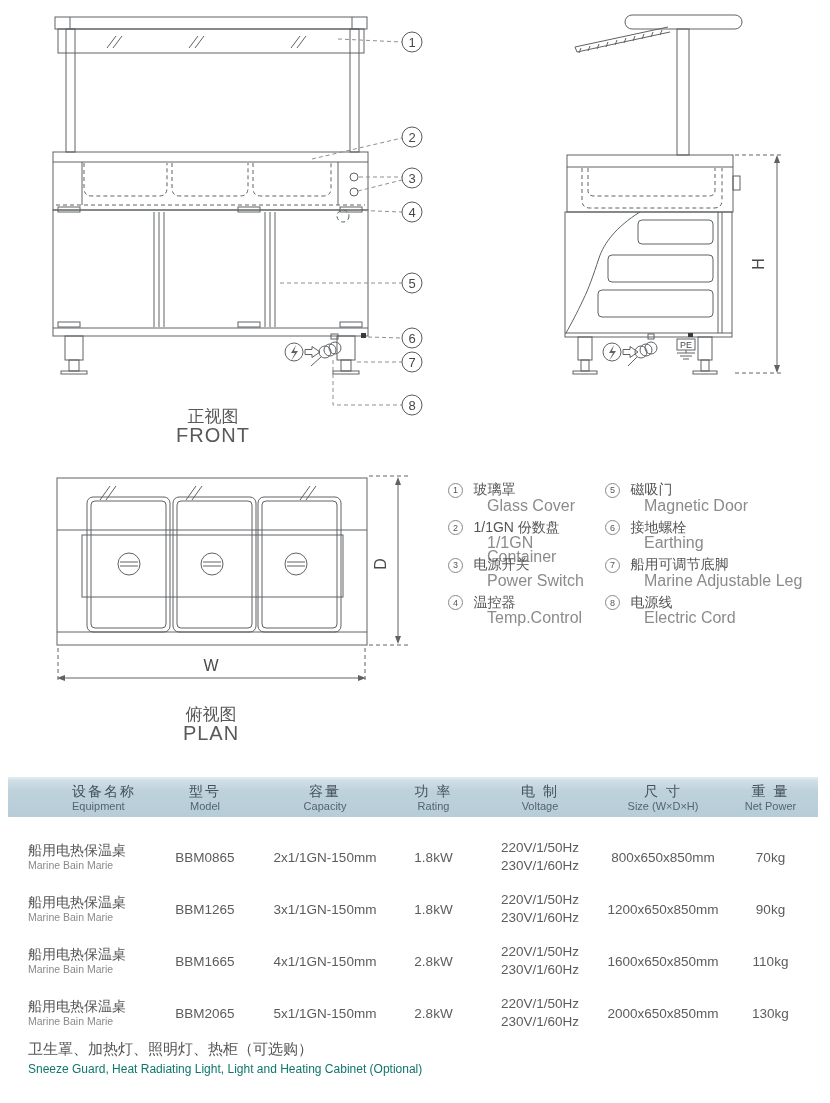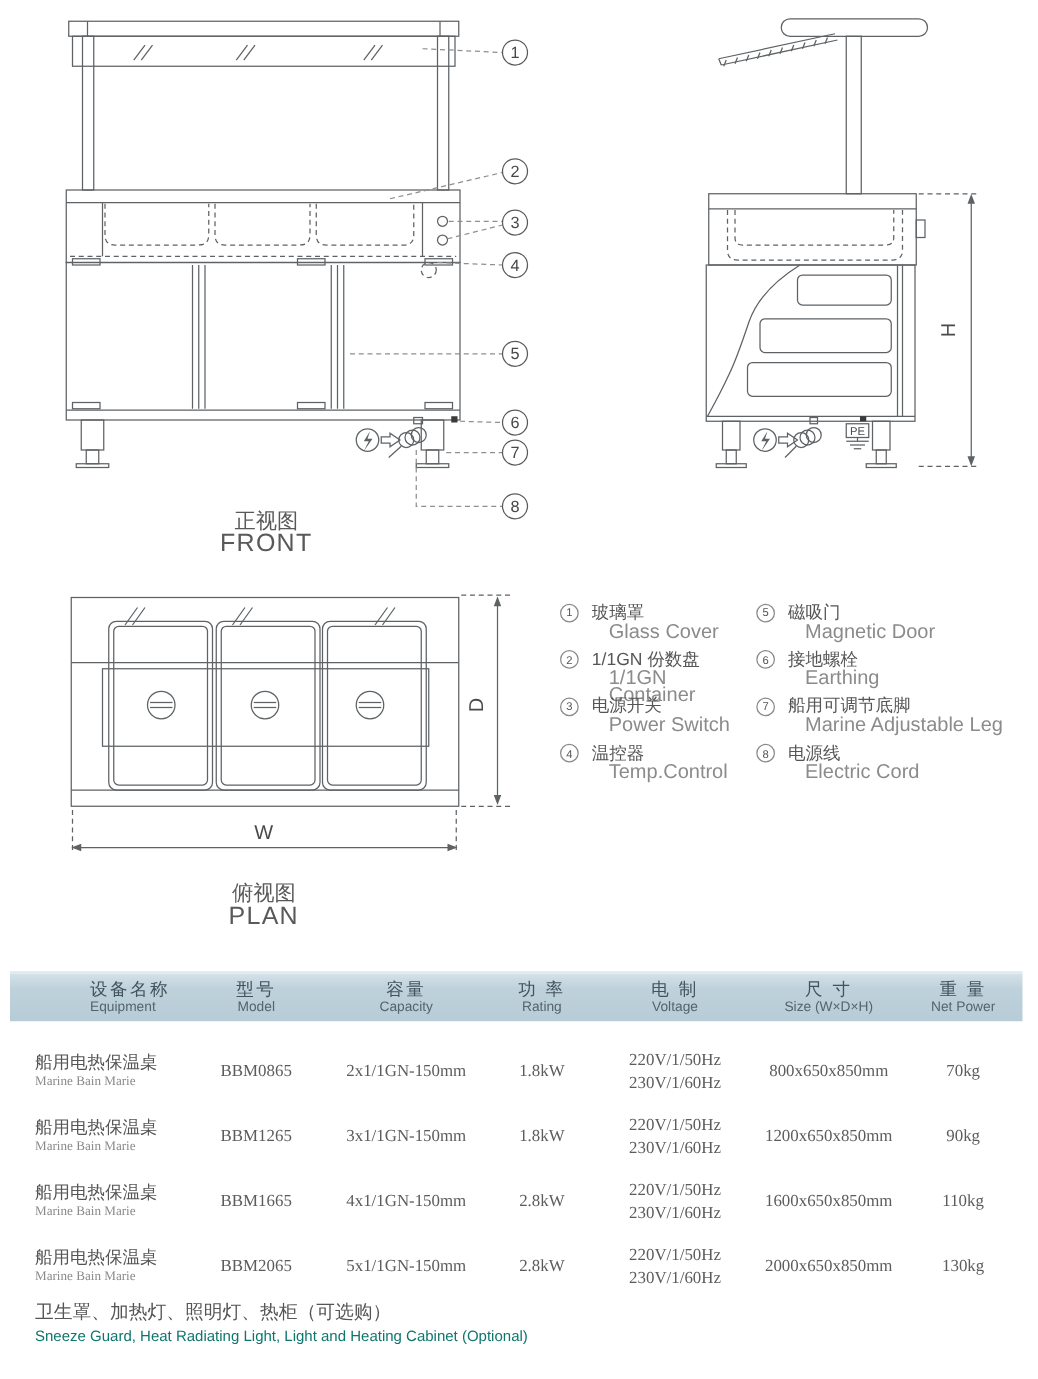--- a/index.html
+++ b/index.html
@@ -25,21 +25,21 @@
   .spec-table{position:absolute;left:8px;top:777px;width:810px;}
   .thead{display:grid;grid-template-columns:142px 110px 130px 87px 126px 120px 95px;
          height:38px;border-top:2px solid #dfe9ee;
          background:linear-gradient(180deg,#d4e1e8 0%,#bfd2dc 30%,#b6ccd7 100%);}
   .hcell{text-align:center;padding-top:4px;}
   .hcell .h-zh{font-size:14px;color:#44525b;letter-spacing:2px;line-height:17px;}
   .hcell .h-en{font-size:11px;color:#54646d;line-height:13px;letter-spacing:0;}
   .thead .hcell:first-child{text-align:left;padding-left:20px;margin-left:44px;}
   .tbody{margin-top:14px;}
   .trow{display:grid;grid-template-columns:142px 110px 130px 87px 126px 120px 95px;
-        height:52px;align-items:center;font-family:Liberation Serif, serif;}
+        height:52px;align-items:center;}
   .tcell{text-align:center;font-size:13.5px;color:#5c5c5c;}
   .c-equip{text-align:left;padding-left:20px;}
   .equip-zh{font-size:14px;color:#555;line-height:17px;}
   .equip-en{font-size:10.5px;color:#8a8a8a;line-height:13px;}
   .c-voltage div{line-height:18px;}
 
   .footnote{position:absolute;left:28px;}
   .footnote-zh{top:1040px;font-size:15px;color:#555;}
   .footnote-en{top:1062px;font-size:12px;color:#0f766e;}
 

